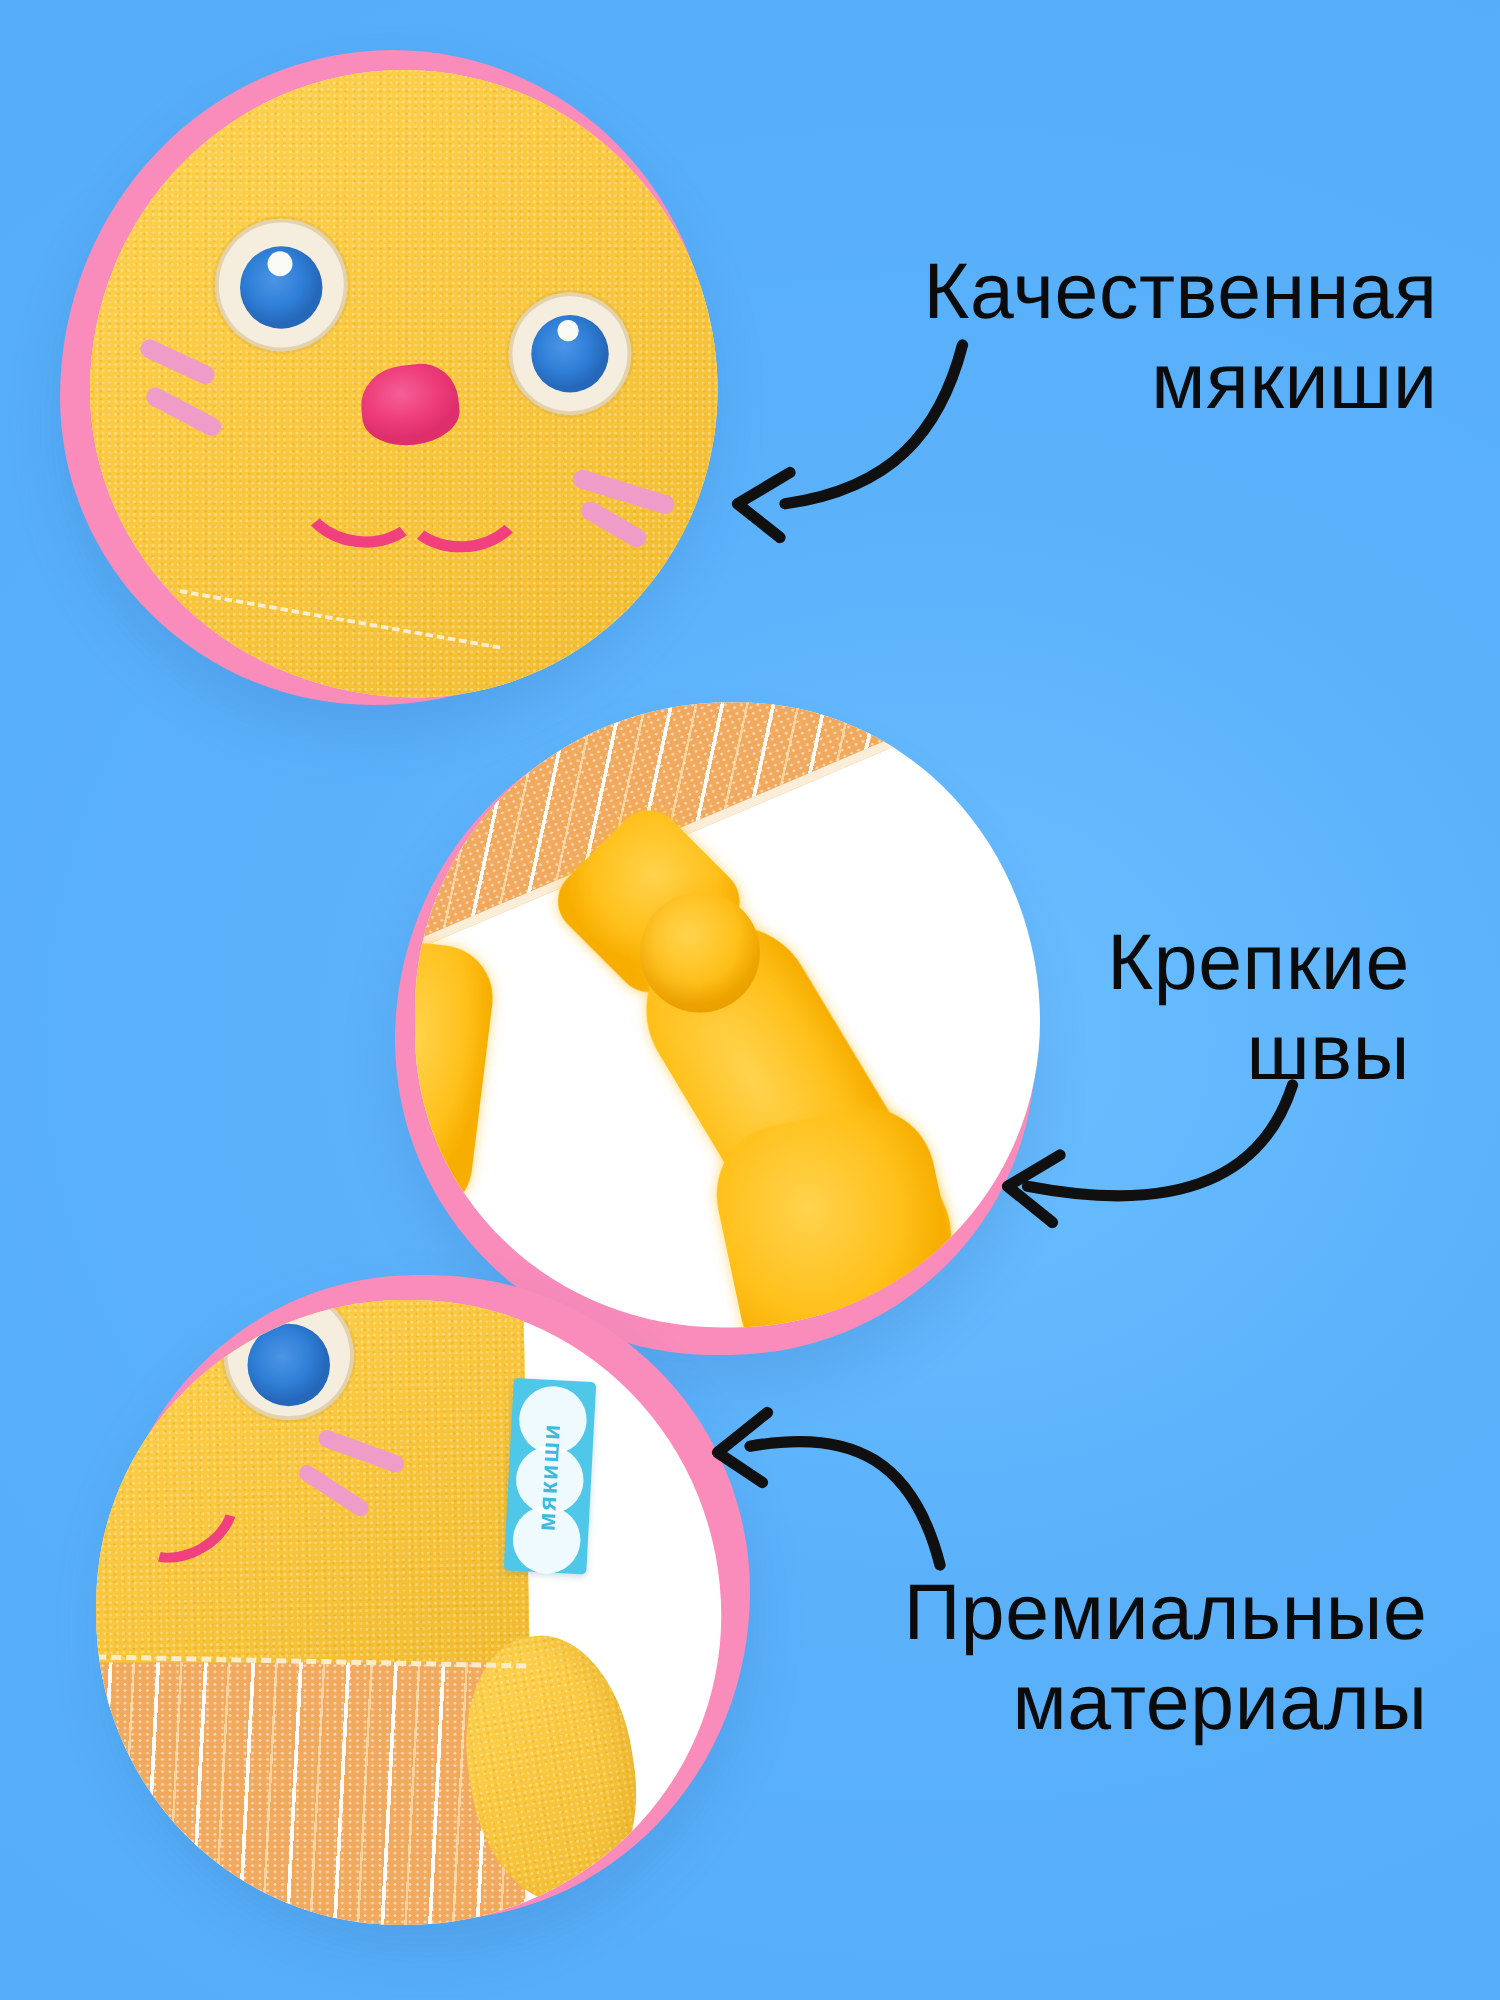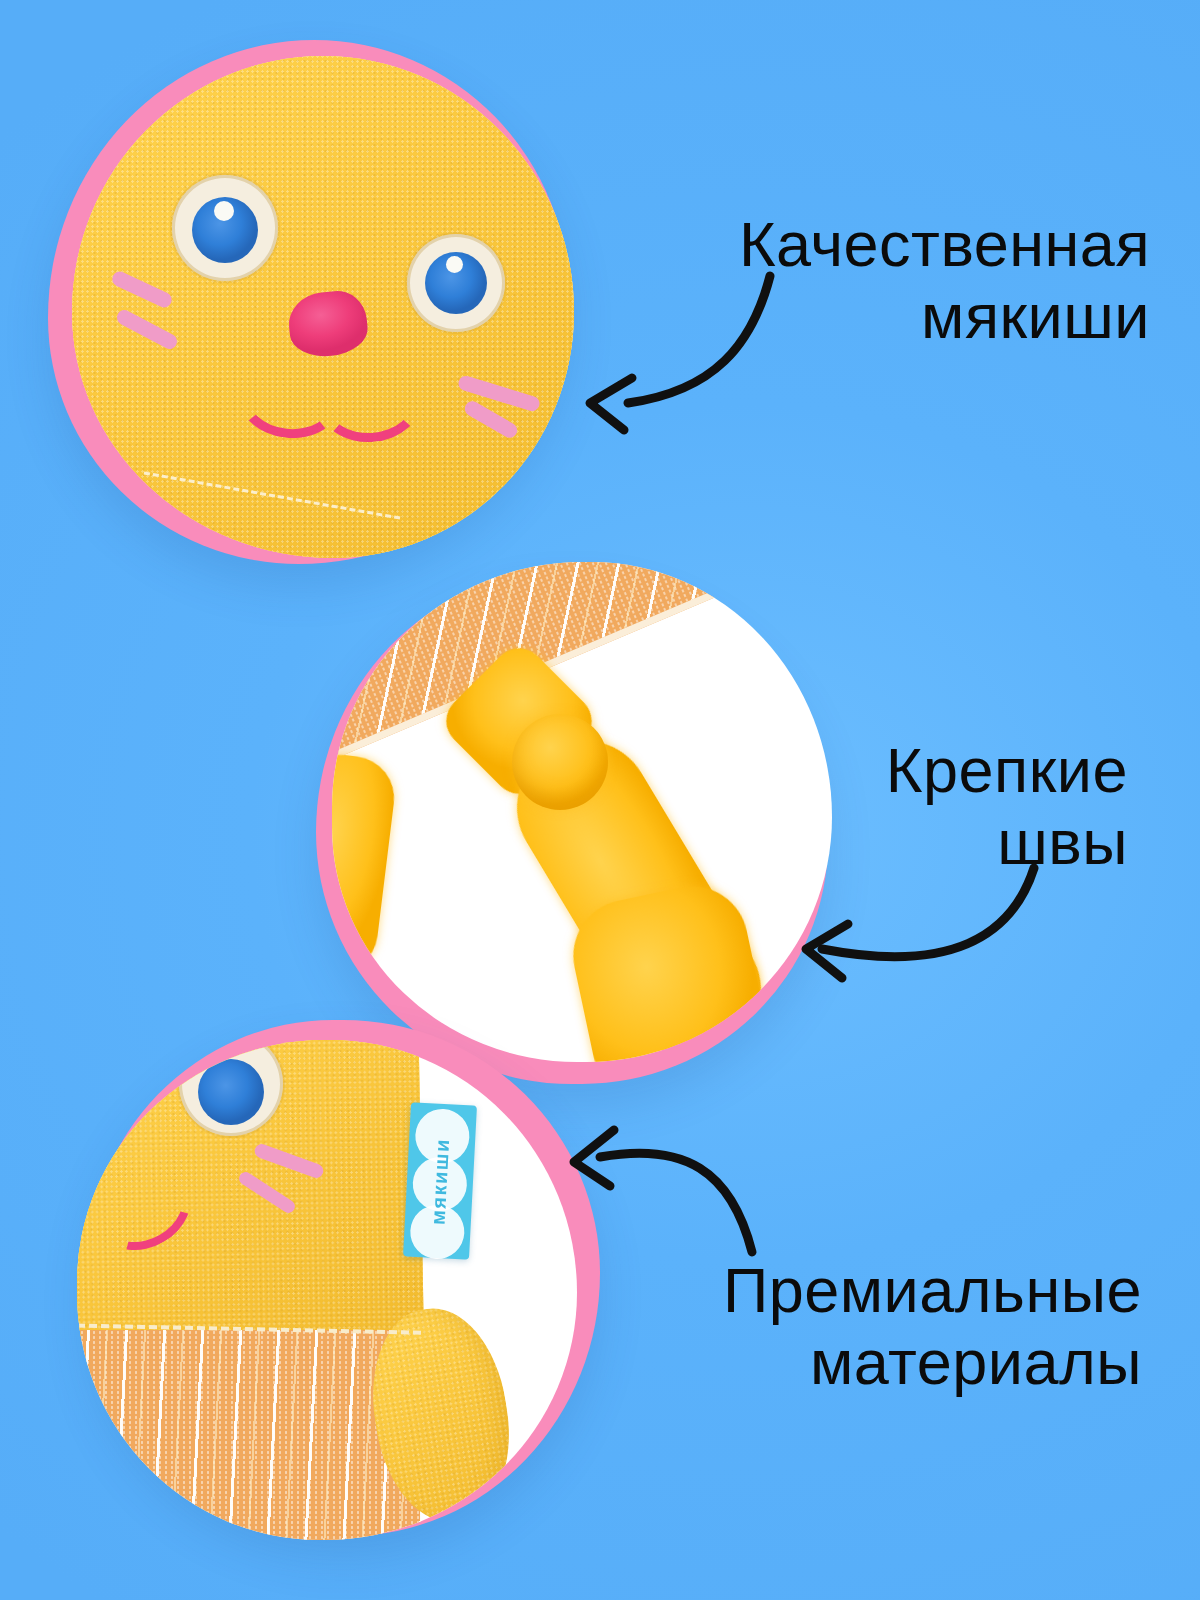--- a/index.html
+++ b/index.html
@@ -97,21 +97,21 @@
     border-radius:4px;transform:rotate(3deg);z-index:4;display:flex;align-items:center;justify-content:center;
     box-shadow:0 2px 6px rgba(40,110,150,.25);}
   .tag-circle{position:absolute;width:54px;height:54px;border-radius:50%;background:rgba(255,255,255,.9);left:6px;}
   .tag-c1{top:5px;} .tag-c2{top:53px;} .tag-c3{top:101px;}
   .tag-text{position:relative;transform:rotate(-90deg);white-space:nowrap;
     font-size:20px;font-weight:bold;letter-spacing:1.5px;color:#3FB9DF;}
   
   .label{position:absolute;text-align:right;color:#0B0B0B;font-size:63px;line-height:72px;
     font-weight:500;letter-spacing:.5px;}
   .label span{display:block;}
-  .label-1{right:50px;top:197px;margin-top:11px;}
+  .label-1{right:50px;top:197px;}
   .label-2{right:72px;top:734px;}
   .label-3{right:58px;top:1254px;}
   .arrows{position:absolute;inset:0;width:1200px;height:1600px;z-index:5;pointer-events:none;}
 </style>
 </head>
 <body>
 
 <div class="canvas">
 
   <section class="card">

